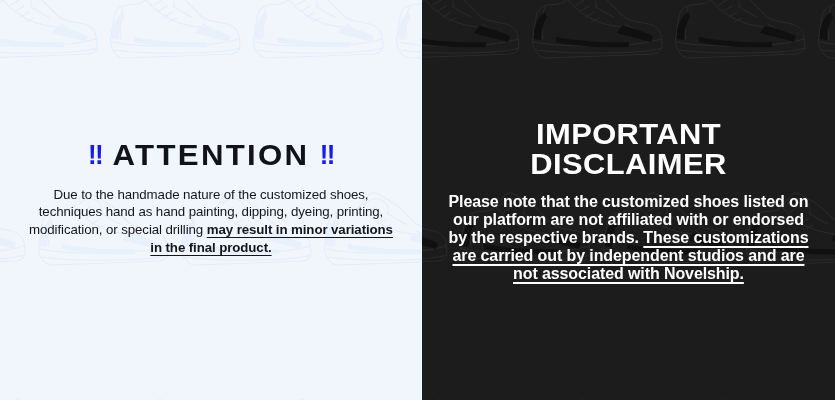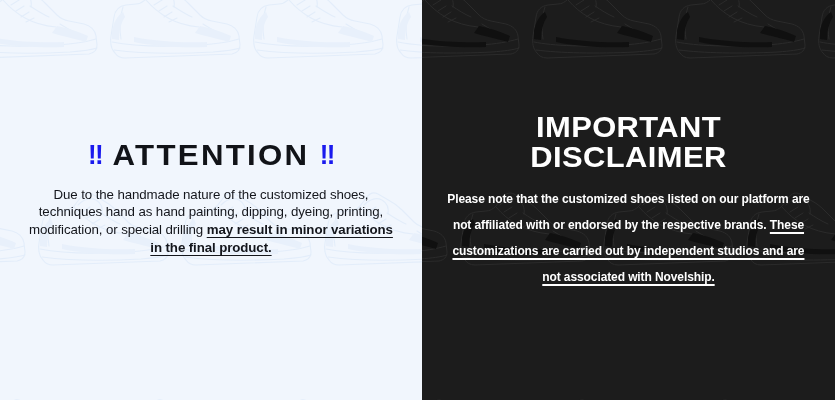--- a/index.html
+++ b/index.html
@@ -131,22 +131,22 @@
     font-size: 30px;
     font-weight: 700;
     color: #ffffff;
     line-height: 30px;
     letter-spacing: 0.4px;
     margin: 0 0 14px 0;
     transform: scaleX(1.03);
   }
   .disclaimer-heading .ln { display: block; white-space: nowrap; }
   .right-body {
-    font-size: 12px;
-    line-height: 26px;
+    font-size: 16px;
+    line-height: 18px;
     color: #ffffff;
     font-weight: 600;
     margin: 0;
     letter-spacing: -0.1px;
   }
   .right-body .emph {
     font-weight: 700;
     text-decoration: underline;
     text-underline-offset: 2.5px;
     text-decoration-thickness: 1.5px;

